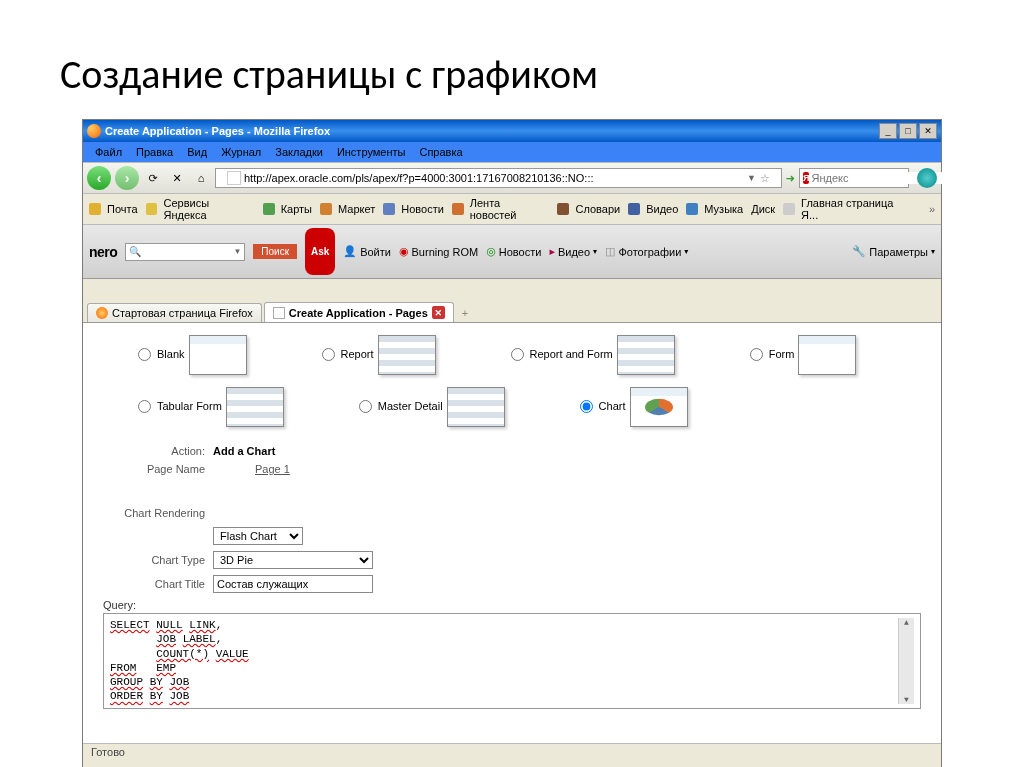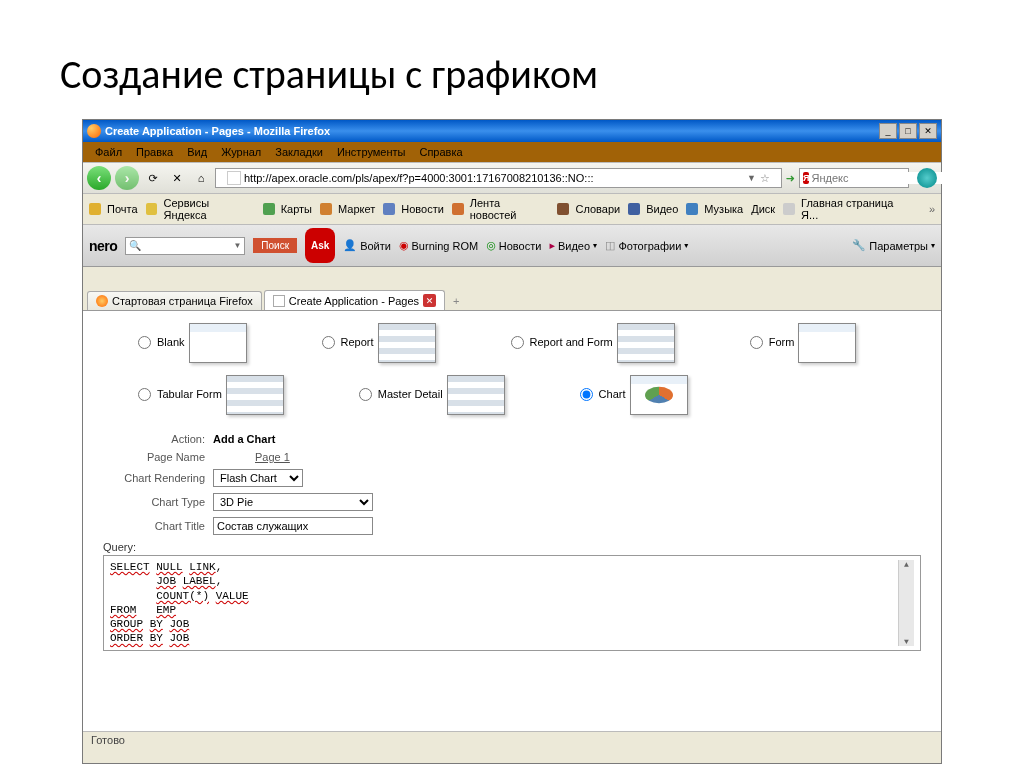--- a/index.html
+++ b/index.html
@@ -4,45 +4,45 @@
 <style>
 * { margin: 0; padding: 0; box-sizing: border-box; }
 body { font-family: Calibri, Arial, sans-serif; background: #fff; width: 1024px; height: 767px; overflow: hidden; }
 .slide-title { font-size: 40px; font-weight: 400; padding: 50px 60px 20px; color: #000; }
 .browser-window { margin: 0 auto; width: 860px; border: 1px solid #7a7a7a; background: #ece9d8; font-family: Tahoma, Arial, sans-serif; font-size: 11px; }
 .titlebar { background: linear-gradient(to bottom, #0058c6, #3a8fec, #0058c6); color: #fff; display: flex; align-items: center; padding: 2px 4px; height: 22px; }
 .titlebar .ff-icon { width: 14px; height: 14px; background: radial-gradient(circle at 30% 30%, #ffcc66, #ff6600); border-radius: 50%; margin-right: 4px; }
 .titlebar .title-text { flex: 1; font-weight: bold; font-size: 11px; }
 .titlebar .win-btns { display: flex; gap: 2px; }
 .titlebar .win-btn { width: 18px; height: 16px; background: #d4d0c8; border: 1px solid #888; font-size: 9px; display: flex; align-items: center; justify-content: center; color: #000; cursor: pointer; }
-.menubar { background: #a16207; padding: 2px 6px; display: flex; gap: 2px; border-bottom: 1px solid #bbb; }
+.menubar { background: #3b82f6; padding: 2px 6px; display: flex; gap: 2px; border-bottom: 1px solid #bbb; }
 .menubar span { padding: 2px 6px; cursor: pointer; }
 .navbar { background: linear-gradient(to bottom, #f5f5f0, #e0e0d8); padding: 3px 4px; display: flex; align-items: center; gap: 4px; border-bottom: 1px solid #bbb; }
 .nav-btn { width: 24px; height: 24px; border-radius: 50%; display: flex; align-items: center; justify-content: center; cursor: pointer; font-size: 14px; font-weight: bold; }
 .nav-back { background: linear-gradient(to bottom, #7be07b, #2aa82a); color: #fff; }
 .nav-fwd { background: linear-gradient(to bottom, #7be07b, #2aa82a); color: #fff; opacity: 0.6; }
 .nav-small { width: 20px; height: 20px; display: flex; align-items: center; justify-content: center; cursor: pointer; }
 .addr-wrap { flex: 1; display: flex; align-items: center; background: #fff; border: 1px solid #999; height: 20px; padding: 0 11px; }
 .addr-icon { width: 14px; height: 14px; background: #fff; border: 1px solid #ccc; margin-right: 3px; }
 .addr-input { flex: 1; border: none; outline: none; font-size: 11px; }
 .srch-wrap { width: 110px; display: flex; align-items: center; background: #fff; border: 1px solid #999; height: 20px; padding: 0 3px; gap: 2px; }
 .srch-icon { width: 12px; height: 12px; background: #cc0000; color: #fff; font-size: 9px; font-weight:bold; display:flex; align-items:center; justify-content:center; border-radius:2px;}
 .srch-input { flex: 1; border: none; outline: none; font-size: 11px; color: #888; }
 .q-icon { width: 20px; height: 20px; background: radial-gradient(circle, #5cc, #088); border-radius: 50%; margin-left:4px;}
 .bookmarkbar { background: #ece9d8; padding: 3px 6px; display: flex; align-items: center; gap: 8px; border-bottom: 1px solid #bbb; font-size: 11px; }
 .bm-item { display: flex; align-items: center; gap: 6px; cursor: pointer; }
 .bm-dot { width: 12px; height: 12px; border-radius: 2px; }
 .nero-bar { background: linear-gradient(to bottom, #e8e8e8, #d0d0d0); padding: 3px 6px; display: flex; align-items: center; gap: 8px; border-bottom: 1px solid #999; font-size: 11px; justify-content: center; }
 .nero-logo { font-weight: bold; font-size: 14px; letter-spacing: -0.5px; }
 .nero-search { display: flex; align-items: center; background: #fff; border: 1px solid #999; height: 18px; padding: 0 3px; width: 120px; }
-.nero-ask { background: #cc0000; color: #fff; padding: 12px 6px; font-size: 10px; border-radius: 8px; font-weight: bold; }
+.nero-ask { background: #cc0000; color: #fff; padding: 18px 6px; font-size: 10px; border-radius: 8px; font-weight: bold; }
 .nero-item { display: flex; align-items: center; gap: 3px; cursor: pointer; }
 .tabbar { background: #ece9d8; display: flex; align-items: flex-end; padding: 2px 4px 0; border-bottom: 1px solid #999; }
 .tab { background: linear-gradient(to bottom, #f8f8f4, #e8e8e0); border: 1px solid #aaa; border-bottom: none; padding: 3px 8px; margin-right: 2px; display: flex; align-items: center; gap: 4px; font-size: 11px; border-radius: 3px 3px 0 0; cursor: pointer; margin-top: 21px; }
-.tab.active { background: #fff; font-weight: normal; }
+.tab.active { background: #fff; font-weight: bold; }
 .tab-close { background: #cc3333; color: #fff; width: 13px; height: 13px; border-radius: 2px; display: flex; align-items: center; justify-content: center; font-size: 9px; }
 .tab-add { padding: 3px 6px; color: #888; cursor: pointer; }
 .content { background: #fff; height: 420px; overflow: auto; padding: 10px 20px; }
 .page-types { display: flex; gap: 40px; margin-bottom: 10px; }
 .pt-col { display: flex; gap: 4px; margin-left: 35px; }
 .pt-radio { display: flex; align-items: center; gap: 6px; font-size: 11px; }
 .pt-radio input { margin: 0; }
 .pt-thumb { width: 58px; height: 40px; border: 1px solid #888; background: linear-gradient(to bottom, #e8f0f8 0%, #e8f0f8 20%, #fff 20%); box-shadow: 2px 2px 3px rgba(0,0,0,0.2); margin-top: 2px; position: relative; }
 .pt-thumb.tb { background: repeating-linear-gradient(to bottom, #d8e0e8 0, #d8e0e8 6px, #fff 6px, #fff 12px); }
 .pt-thumb.pie::after { content: ''; position: absolute; left: 14px; top: 8px; width: 28px; height: 22px; background: conic-gradient(#e07030 0 35%, #5080b0 35% 65%, #60a050 65% 100%); border-radius: 50%; transform: scaleY(0.75); }
@@ -267,21 +267,21 @@
     <div class="form-row">
       <div class="form-label">Action:</div>
       <div class="form-val">Add a Chart</div>
     </div>
     <div class="form-row">
       <div class="form-label">Page Name</div>
       <div class="form-link">Page 1</div>
     </div>
     <div class="form-row">
       <div class="form-label">Chart Rendering</div>
-      <select class="form-select" style="width:90px;">
+      <select class="form-select" style="width:90px;margin-top:46px;">
         <option>Flash Chart</option>
       </select>
     </div>
     <div class="form-row">
       <div class="form-label">Chart Type</div>
       <select class="form-select" style="width:160px;">
         <option>3D Pie</option>
       </select>
     </div>
     <div class="form-row">

